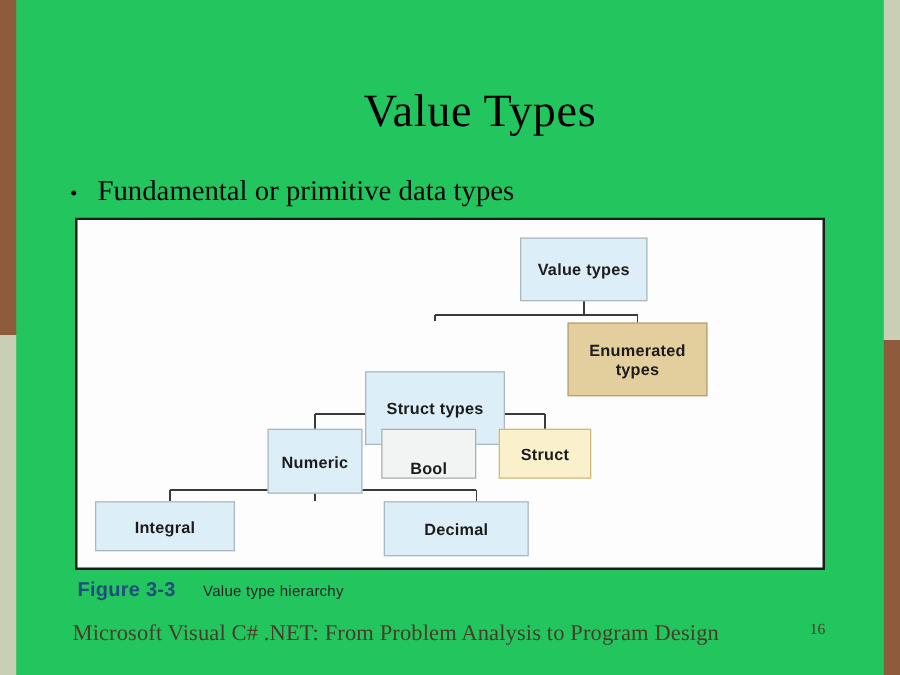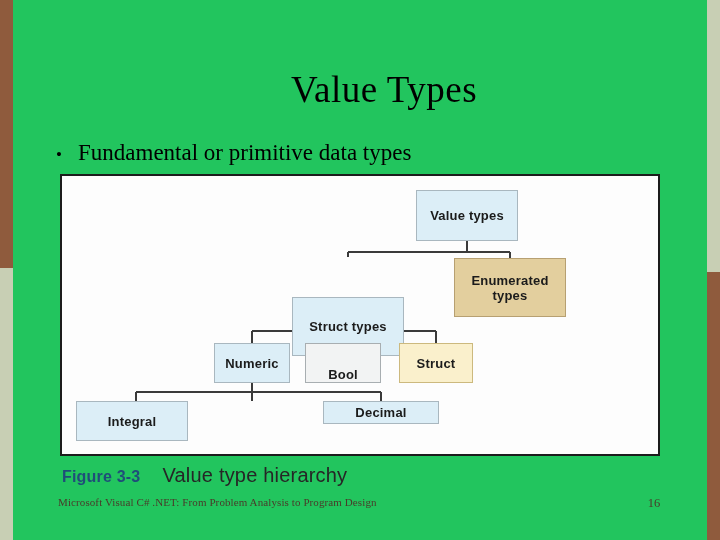--- a/index.html
+++ b/index.html
@@ -106,32 +106,32 @@
     font-family: "Liberation Sans", sans-serif;
   }
   #caption-label {
     font-weight: bold;
     font-size: 16px;
     color: #1F4E79;
     margin-right: 22px;
     letter-spacing: 0.2px;
   }
   #caption-text {
-    font-size: 20px;
+    font-size: 12px;
     color: #262626;
     letter-spacing: 0.2px;
   }
 
   
   #footer-text {
     position: absolute;
     left: 58px;
     top: 496px;
     font-family: "Liberation Serif", serif;
-    font-size: 11px;
+    font-size: 18px;
     color: #4a3b2a;
     letter-spacing: 0.1px;
   }
   #page-number {
     position: absolute;
     left: 640px;
     top: 496px;
     width: 28px;
     text-align: center;
     font-family: "Liberation Serif", serif;
@@ -181,33 +181,33 @@
     <div id="diagram">
         <div class="node fill-blue" style="left: 354px; top: 14px; width: 102px; height: 51px;">
           <span>Value types</span>
         </div>
         <div class="node fill-blue" style="left: 230px; top: 81px; width: 112px; height: 59px; margin-top: 40px;">
           <span>Struct types</span>
         </div>
         <div class="node fill-tan" style="left: 392px; top: 82px; width: 112px; height: 59px;">
           <span>Enumerated types</span>
         </div>
-        <div class="node fill-blue" style="left: 152px; top: 167px; width: 76px; height: 40px;">
+        <div class="node fill-blue" style="left: 152px; top: 167px; width: 76px; height: 52px;">
           <span>Numeric</span>
         </div>
         <div class="node fill-gray" style="left: 243px; top: 167px; width: 76px; height: 40px; align-items: flex-end;">
           <span>Bool</span>
         </div>
         <div class="node fill-cream" style="left: 337px; top: 167px; width: 74px; height: 40px;">
           <span>Struct</span>
         </div>
         <div class="node fill-blue" style="left: 14px; top: 225px; width: 112px; height: 40px;">
           <span>Integral</span>
         </div>
-        <div class="node fill-blue" style="left: 261px; top: 225px; width: 116px; height: 23px; align-items: center;">
+        <div class="node fill-blue" style="left: 245px; top: 225px; width: 116px; height: 44px; align-items: center;">
           <span>Decimal</span>
         </div>
       </div>
   </div>
 
   <div id="caption">
     <span id="caption-label">Figure 3-3</span>
     <span id="caption-text">Value type hierarchy</span>
   </div>
 

